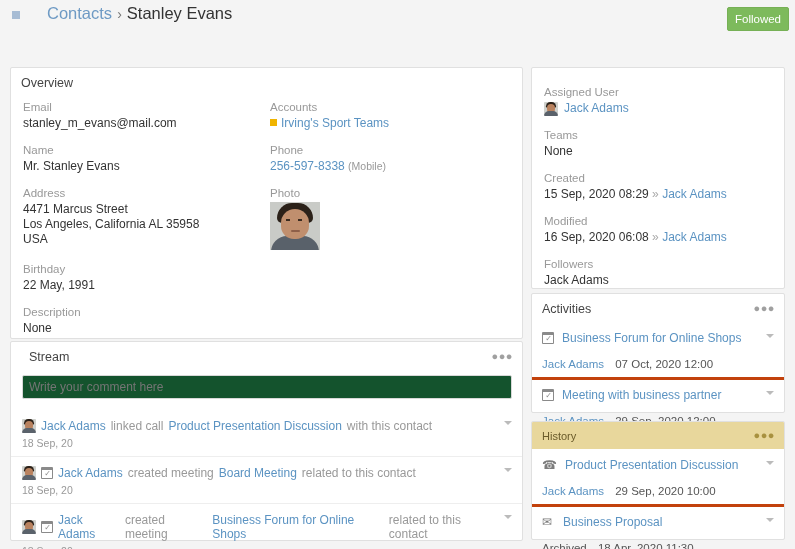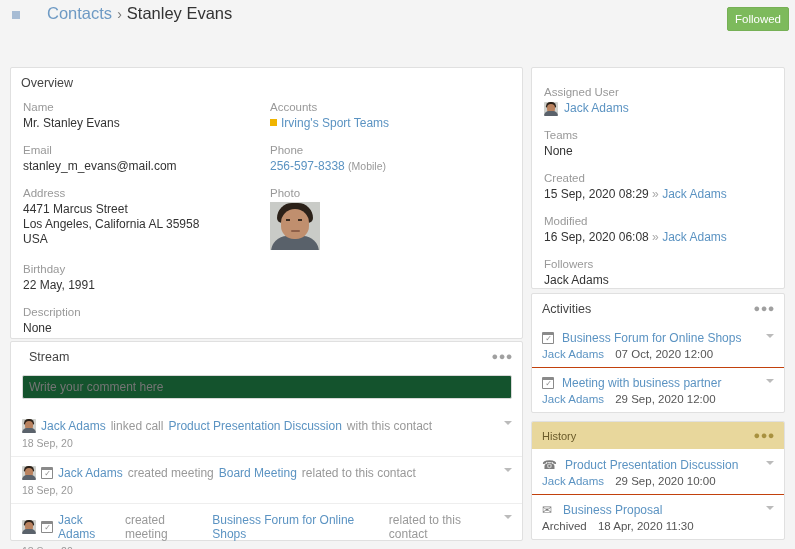--- a/index.html
+++ b/index.html
@@ -138,26 +138,26 @@
     background: #e8d79c; padding: 7px 10px 6px 10px; position: relative;
     border-radius: 1px 1px 0 0;
   }
   #history-header .panel-title-text { color: #6a5b2a; font-size: 11px; }
   #history-header .dots { color: #a8913f; top: 8px; }
 
   .rec-list { position: absolute; left: 0; right: 0; top: 29px; }
   #history-panel .rec-list { top: 28px; }
   .rec-item {
     position: relative; padding: 8px 22px 7px 10px;
-    border-top: 1px solid #c2410c;
+    border-top: 3px solid #c2410c;
   }
   .rec-item:first-child { border-top: none; }
   .rec-top { display: flex; align-items: center; gap: 8px; }
   .rec-name { color: #5b93c2; font-size: 12px; }
-  .rec-sub { margin-top: 3px; font-size: 11.5px; color: #888; }
+  .rec-sub { margin-top: 13px; font-size: 11.5px; color: #888; }
   .rec-sub .who { color: #5b93c2; }
   .rec-sub .when { color: #555; margin-left: 8px; }
   .rec-sub .arch { color: #555; }
   .phone-icon { flex: 0 0 13px; color: #7c7c7c; font-size: 12px; line-height: 12px; }
   .mail-icon  { flex: 0 0 13px; color: #7c7c7c; font-size: 12px; line-height: 12px; }
 </style>
 </head>
 <body>
 
 <div id="header">
@@ -168,26 +168,26 @@
     <span id="bc-current">Stanley Evans</span>
   </div>
   <div id="followed-button">Followed</div>
 </div>
 
 <div id="overview-panel" class="panel">
   <div id="overview-title" class="panel-title">Overview</div>
 
   <div id="col-left" class="fields-col">
     <div class="field">
+      <div class="field-label">Email</div>
+      <div class="field-value link">stanley_m_evans@mail.com</div>
+    </div>
+    <div class="field">
       <div class="field-label">Name</div>
       <div class="field-value">Mr. Stanley Evans</div>
-    </div>
-    <div class="field">
-      <div class="field-label">Email</div>
-      <div class="field-value link">stanley_m_evans@mail.com</div>
     </div>
     <div class="field">
       <div class="field-label">Address</div>
       <div class="field-value" style="white-space: pre-line;">4471 Marcus Street
 Los Angeles, California AL 35958
 USA</div>
     </div>
     <div class="field" style="margin-top:16px;">
       <div class="field-label">Birthday</div>
       <div class="field-value">22 May, 1991</div>

